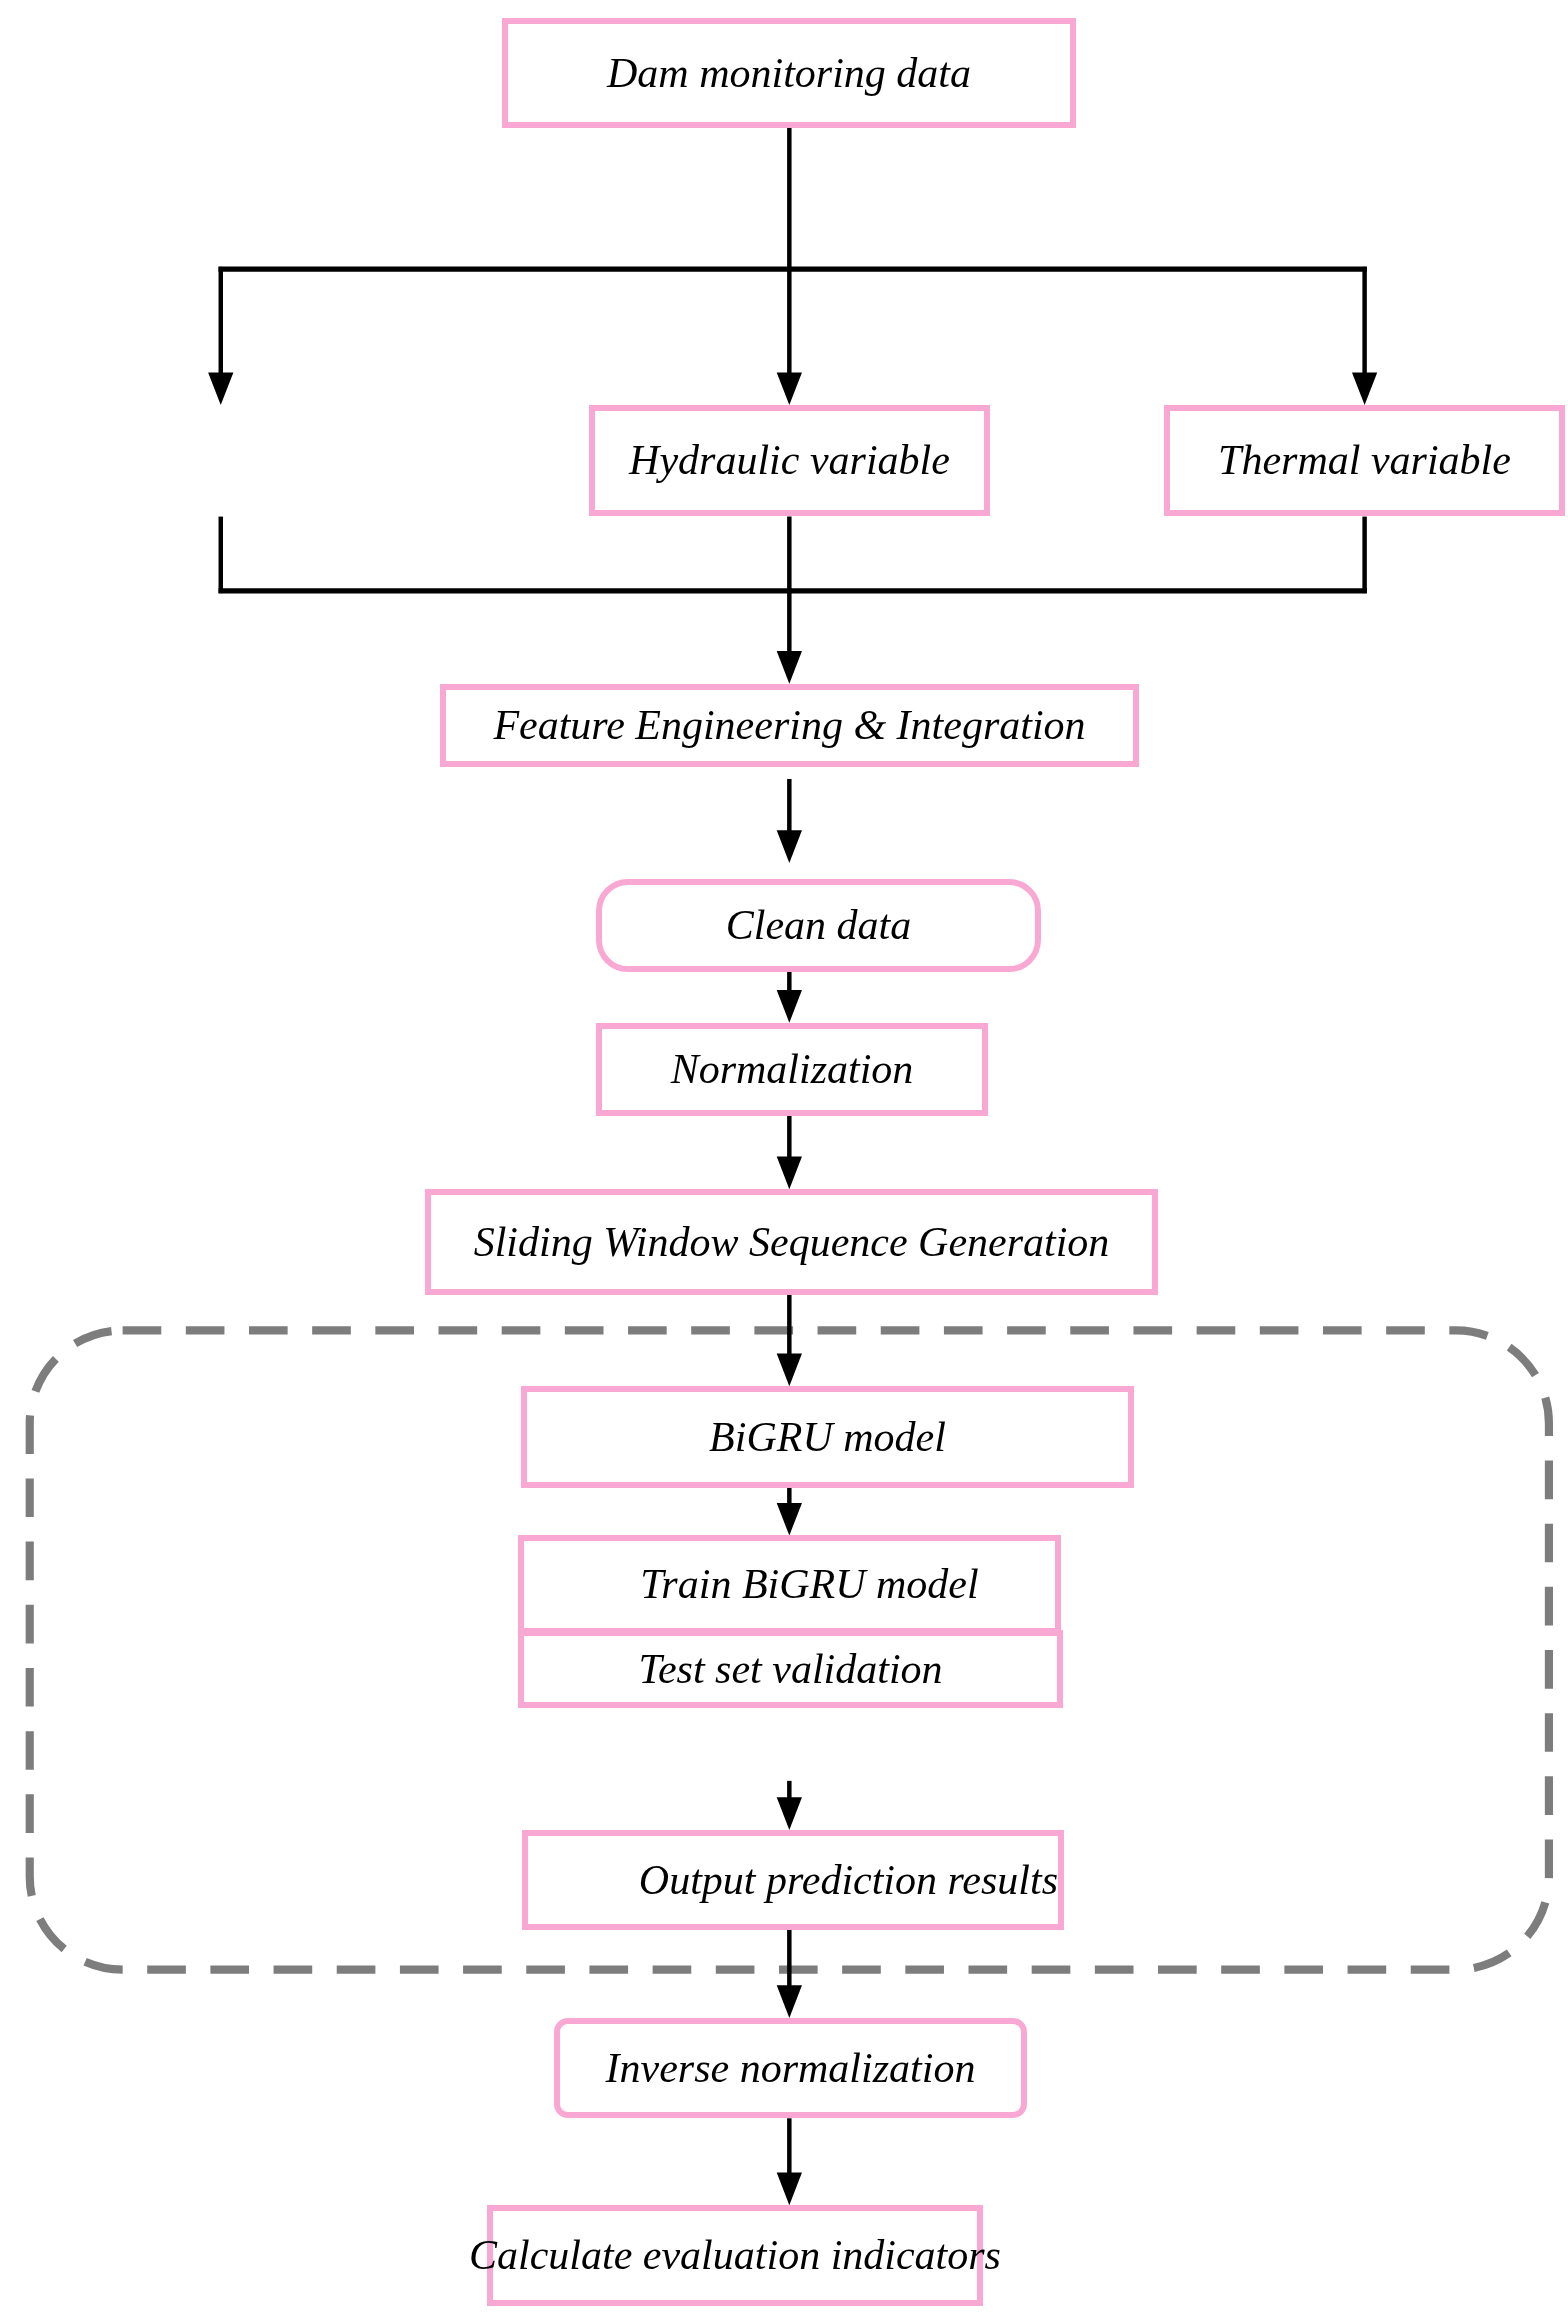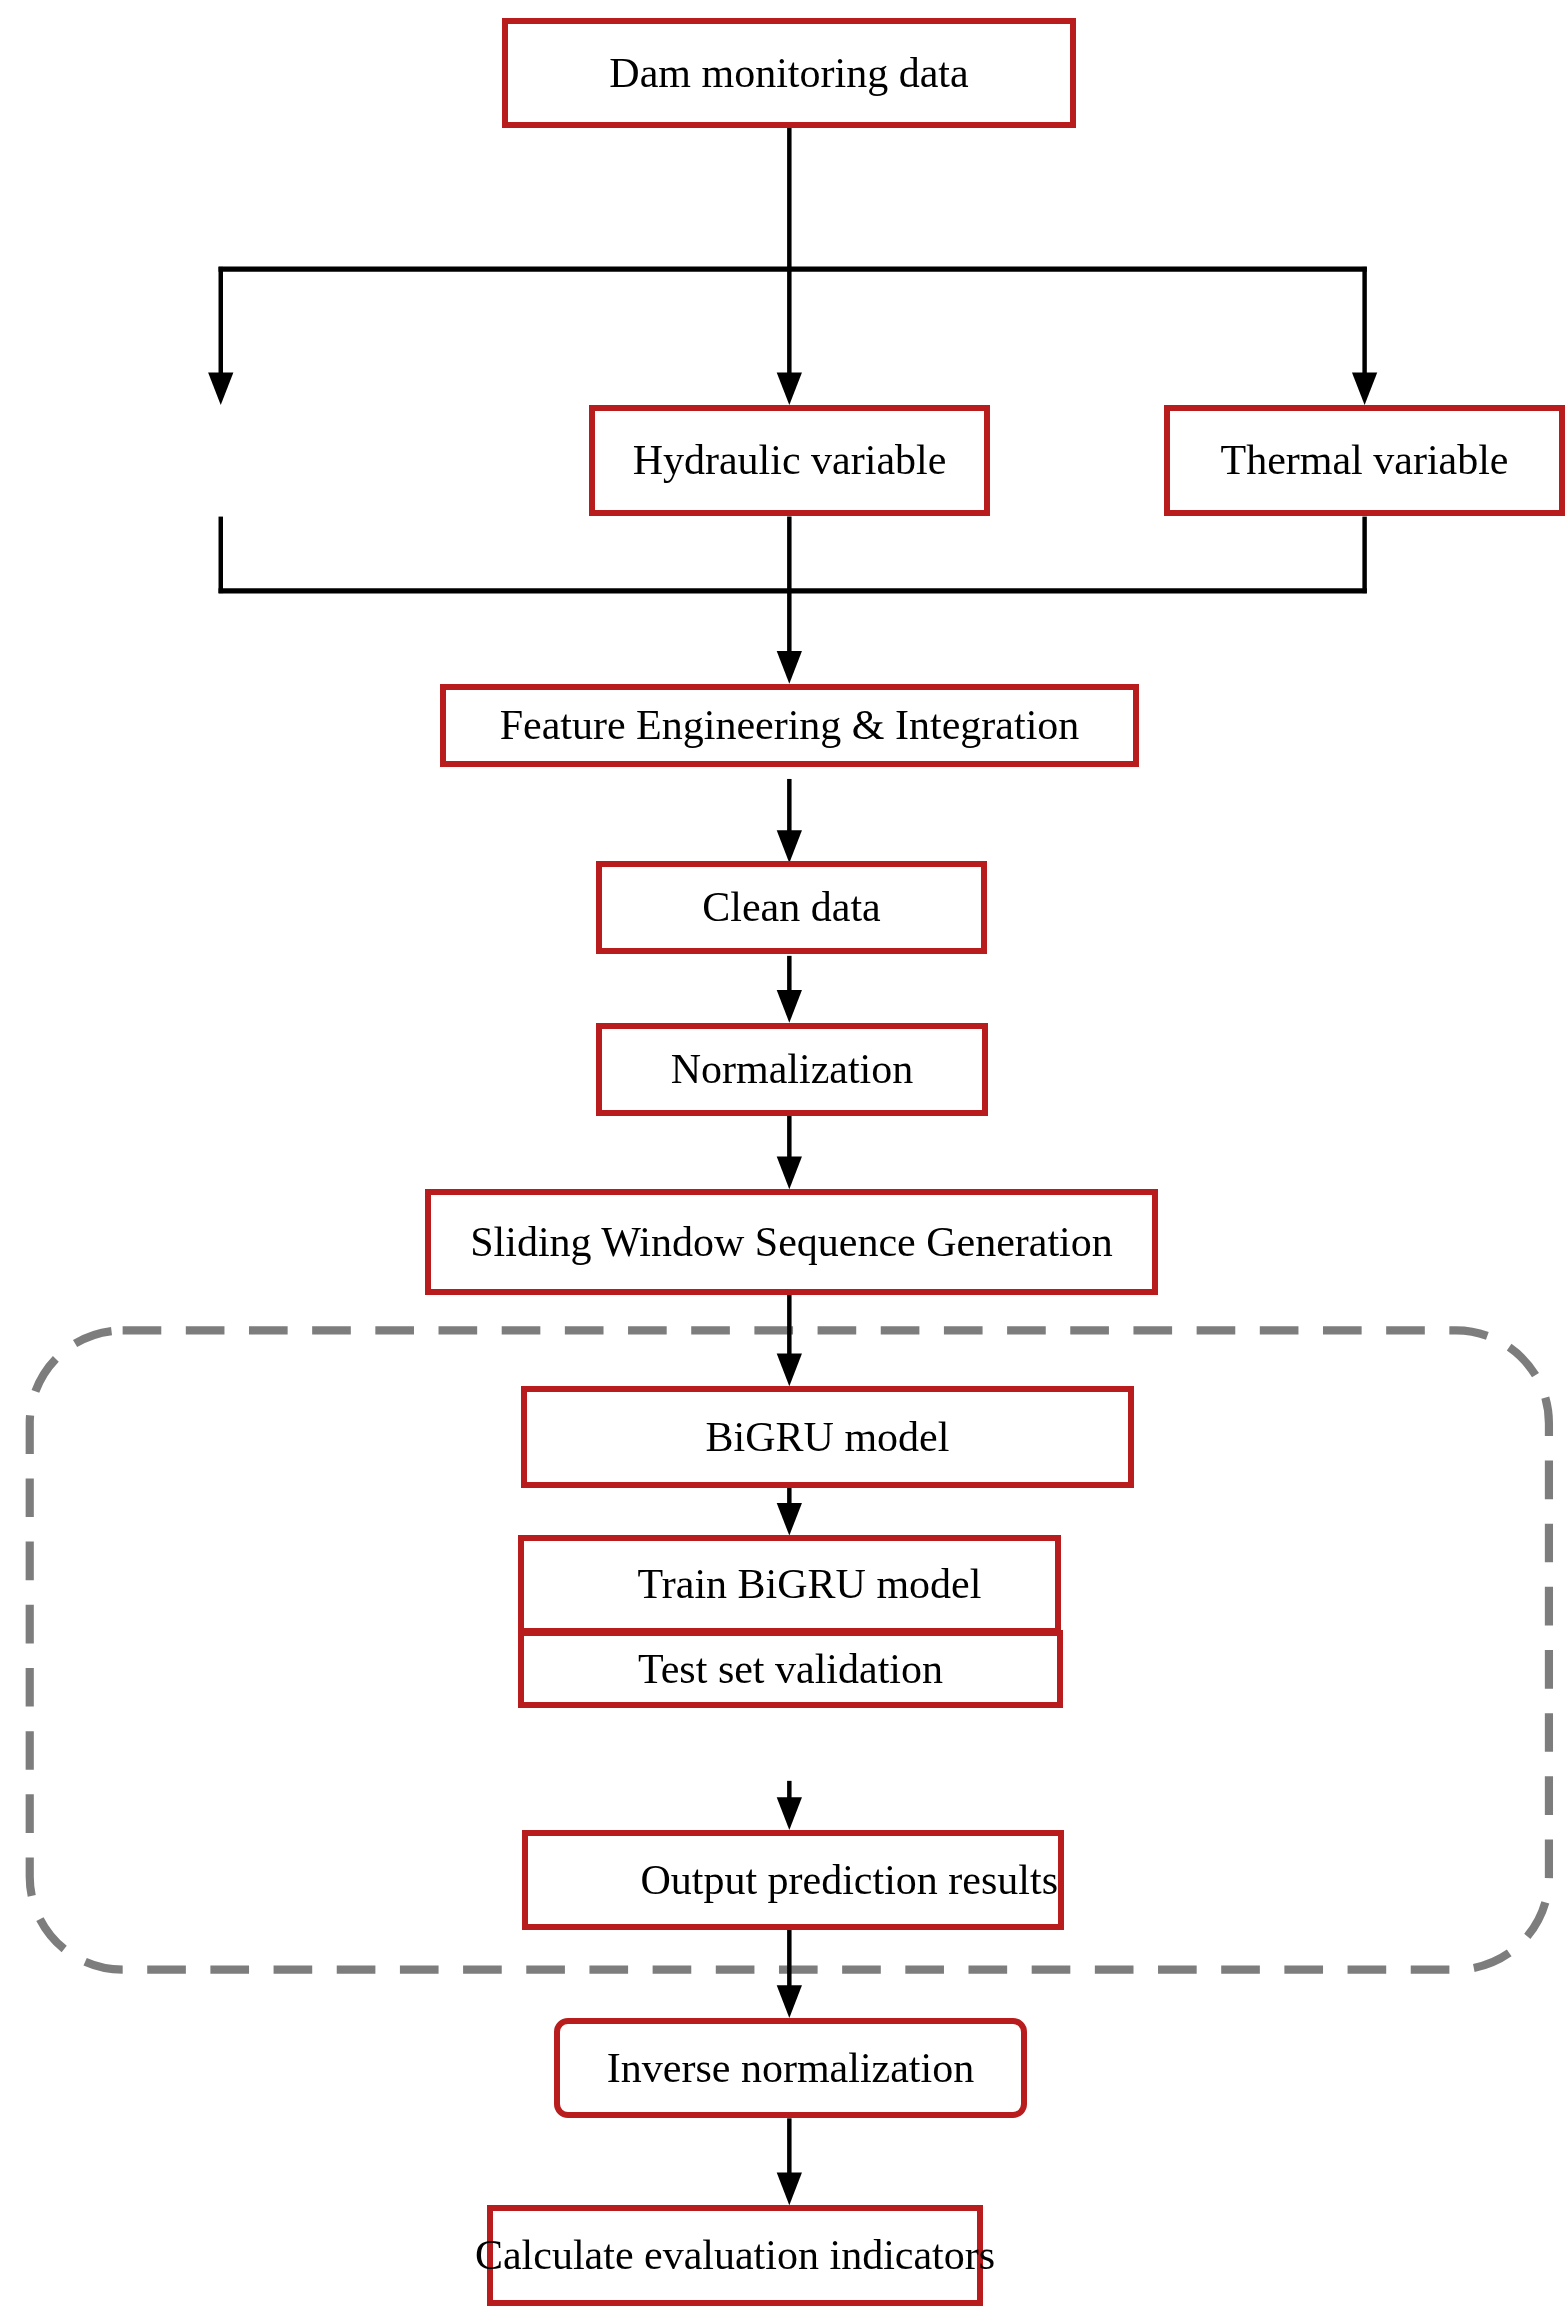--- a/index.html
+++ b/index.html
@@ -17,25 +17,26 @@
   }
   #wires {
     position: absolute;
     left: 0;
     top: 0;
   }
   .node {
     position: absolute;
     box-sizing: border-box;
     background: #ffffff;
-    border: 6px solid #b91c1c;
+    border: 6px solid #f9a8d4;
     display: flex;
     align-items: center;
     justify-content: center;
     text-align: center;
+    font-style: italic;
   }
   .node-label {
     color: #000000;
     font-size: 42px;
     line-height: 1.1;
     white-space: nowrap;
   }
 </style>
 </head>
 <body>
@@ -103,21 +104,21 @@
   </div>
 
   <div class="node" style="left:1164px; top:405px; width:401px; height:111px;">
     <span class="node-label">Thermal variable</span>
   </div>
 
   <div class="node" style="left:440px; top:684px; width:699px; height:83px;">
     <span class="node-label">Feature Engineering &amp; Integration</span>
   </div>
 
-  <div class="node" style="left:596px; top:861px; width:391px; height:93px;">
+  <div class="node" style="left:596px; top:879px; width:445px; height:93px;border-radius:32px;">
     <span class="node-label">Clean data</span>
   </div>
 
   <div class="node" style="left:596px; top:1023px; width:392px; height:93px;">
     <span class="node-label">Normalization</span>
   </div>
 
   <div class="node" style="left:425px; top:1189px; width:733px; height:106px;">
     <span class="node-label">Sliding Window Sequence Generation</span>
   </div>

